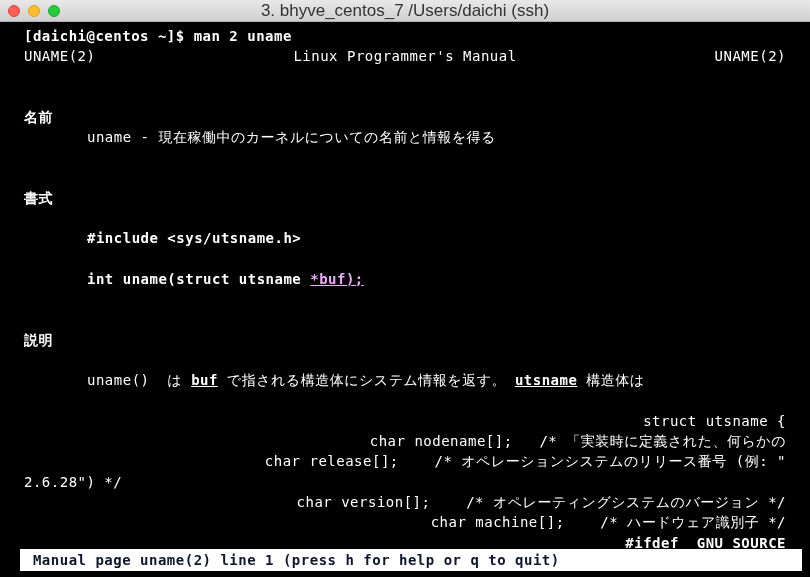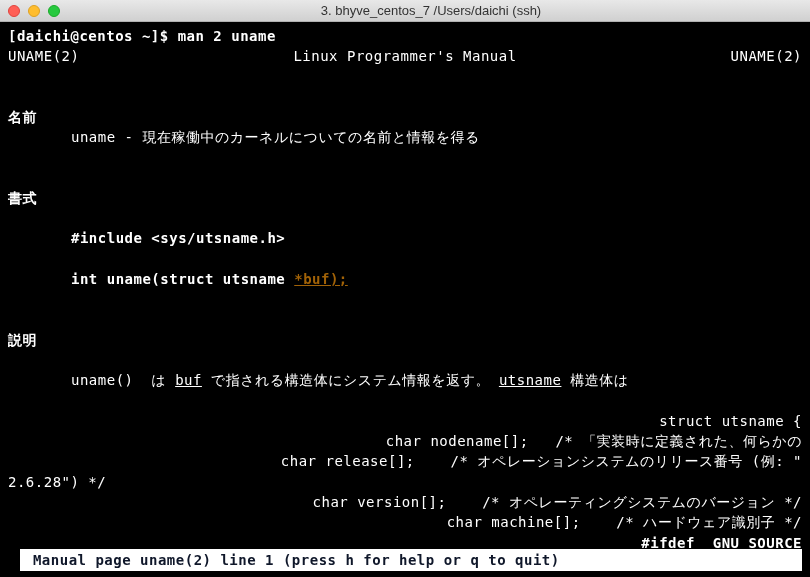--- a/index.html
+++ b/index.html
@@ -36,26 +36,25 @@
       border-radius: 50%;
     }
     .light.red { background: #ff5f56; border: 1px solid #e0443e; }
     .light.yellow { background: #ffbd2e; border: 1px solid #dea123; }
     .light.green { background: #27c93f; border: 1px solid #1aab29; }
     .title {
       position: absolute;
       left: 50%;
       transform: translateX(-50%);
       color: #333;
-      font-size: 13px;
+      font-size: 17px;
       font-family: -apple-system, BlinkMacSystemFont, "Helvetica Neue", sans-serif;
-      margin-left: 26px;
     }
     .terminal {
-      padding: 4px 8px;
+      padding: 4px 24px;
       background: #000;
       height: calc(100% - 22px);
       position: relative;
       line-height: 1.45;
       letter-spacing: 0.5px;
     }
     .bold { font-weight: bold; }
     .prompt-line {
       white-space: pre;
     }
@@ -63,23 +62,23 @@
       display: flex;
       justify-content: space-between;
       white-space: pre;
     }
     .section-title {
       font-weight: bold;
       margin-top: 20px;
     }
     .indent1 { padding-left: 4.5em; }
     .indent2 { padding-left: 7em; text-align: right; }
-    .underline { text-decoration: underline; }
+    .underline { text-decoration: underline; font-weight: bold; }
     .link {
-      color: #a16207;
+      color: #f0abfc;
       text-decoration: underline;
       font-weight: bold;
     }
     .statusbar {
       position: absolute;
       bottom: 6px;
       left: 20px;
       right: 8px;
       background: #fff;
       color: #0f172a;

